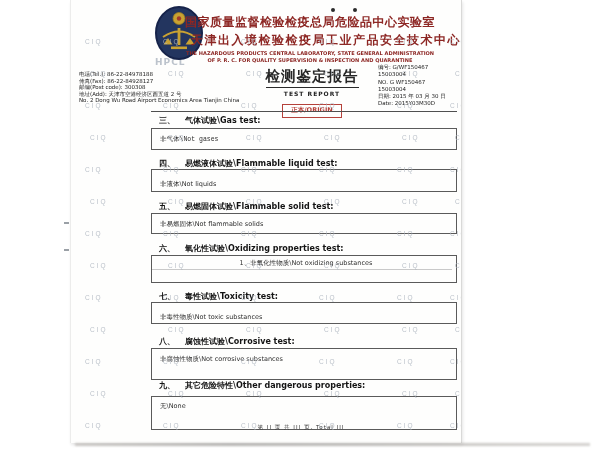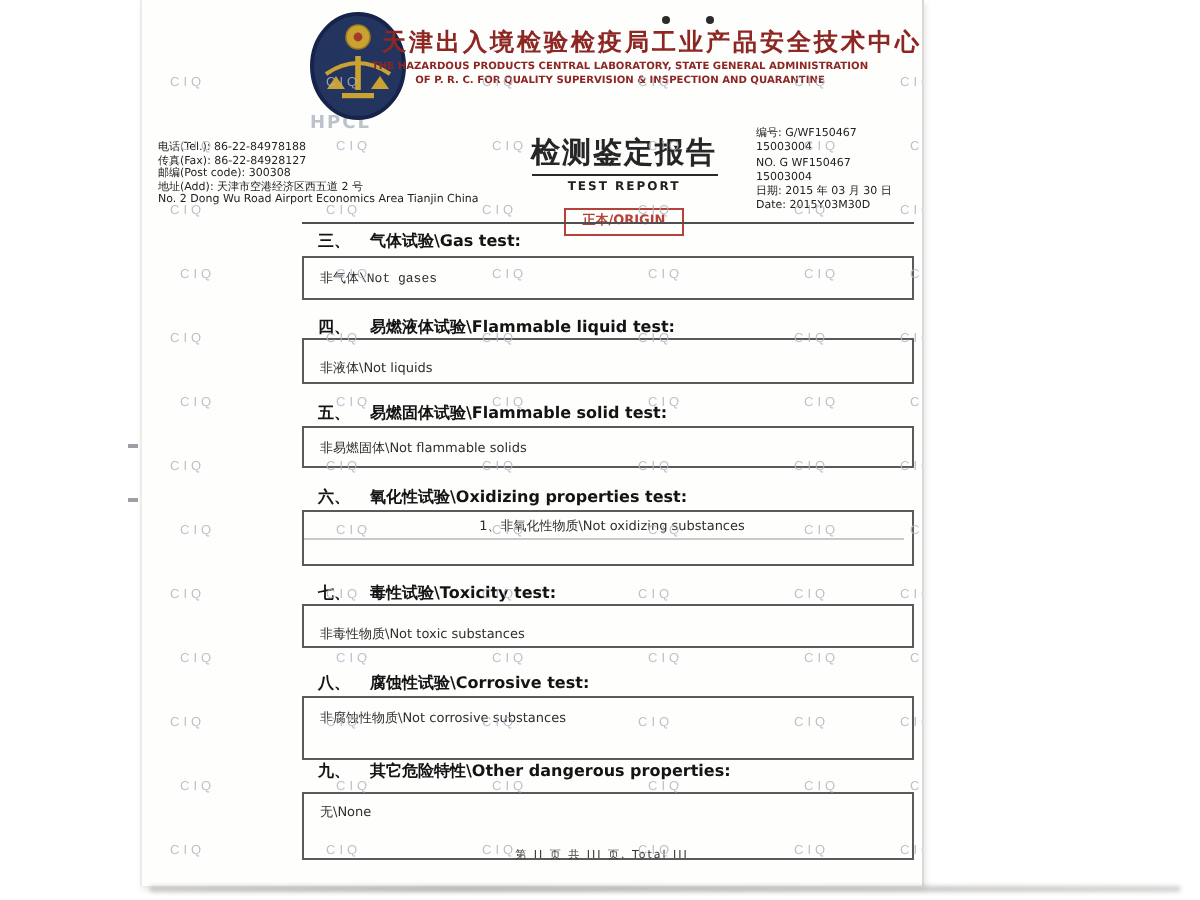--- a/index.html
+++ b/index.html
@@ -143,20 +143,21 @@
       <circle cx="24" cy="12.5" r="2.2" fill="#a33b2c"></circle>
       <path d="M8 31 Q24 20 40 31" stroke="#c9a232" stroke-width="2" fill="none"></path>
       <rect x="22.6" y="22" width="2.8" height="17" fill="#c9a232"></rect>
       <path d="M13 32 l4.5 6.5 h-9 z" fill="#c9a232"></path>
       <path d="M35 32 l4.5 6.5 h-9 z" fill="#c9a232"></path>
       <rect x="16" y="40.5" width="16" height="2.6" fill="#c9a232"></rect>
     </svg>
   </div>
 
   <div class="hdr-text">
+    <div class="hdr-l2" style="color: rgb(141, 39, 36);">国家质量监督检验检疫总局危险品中心实验室</div>
     <div class="hdr-l3" style="color: rgb(141, 39, 36); margin-left: 20px;">天津出入境检验检疫局工业产品安全技术中心</div>
     <div class="hdr-en" style="color: rgb(141, 39, 36);">THE HAZARDOUS PRODUCTS CENTRAL LABORATORY, STATE GENERAL ADMINISTRATION</div>
     <div class="hdr-en" style="color: rgb(141, 39, 36);">OF P. R. C. FOR QUALITY SUPERVISION &amp; INSPECTION AND QUARANTINE</div>
   </div>
 
   <div class="contact">
     <div>电话(Tel.): 86-22-84978188</div>
     <div>传真(Fax): 86-22-84928127</div>
     <div>邮编(Post code): 300308</div>
     <div>地址(Add): 天津市空港经济区西五道 2 号</div>

